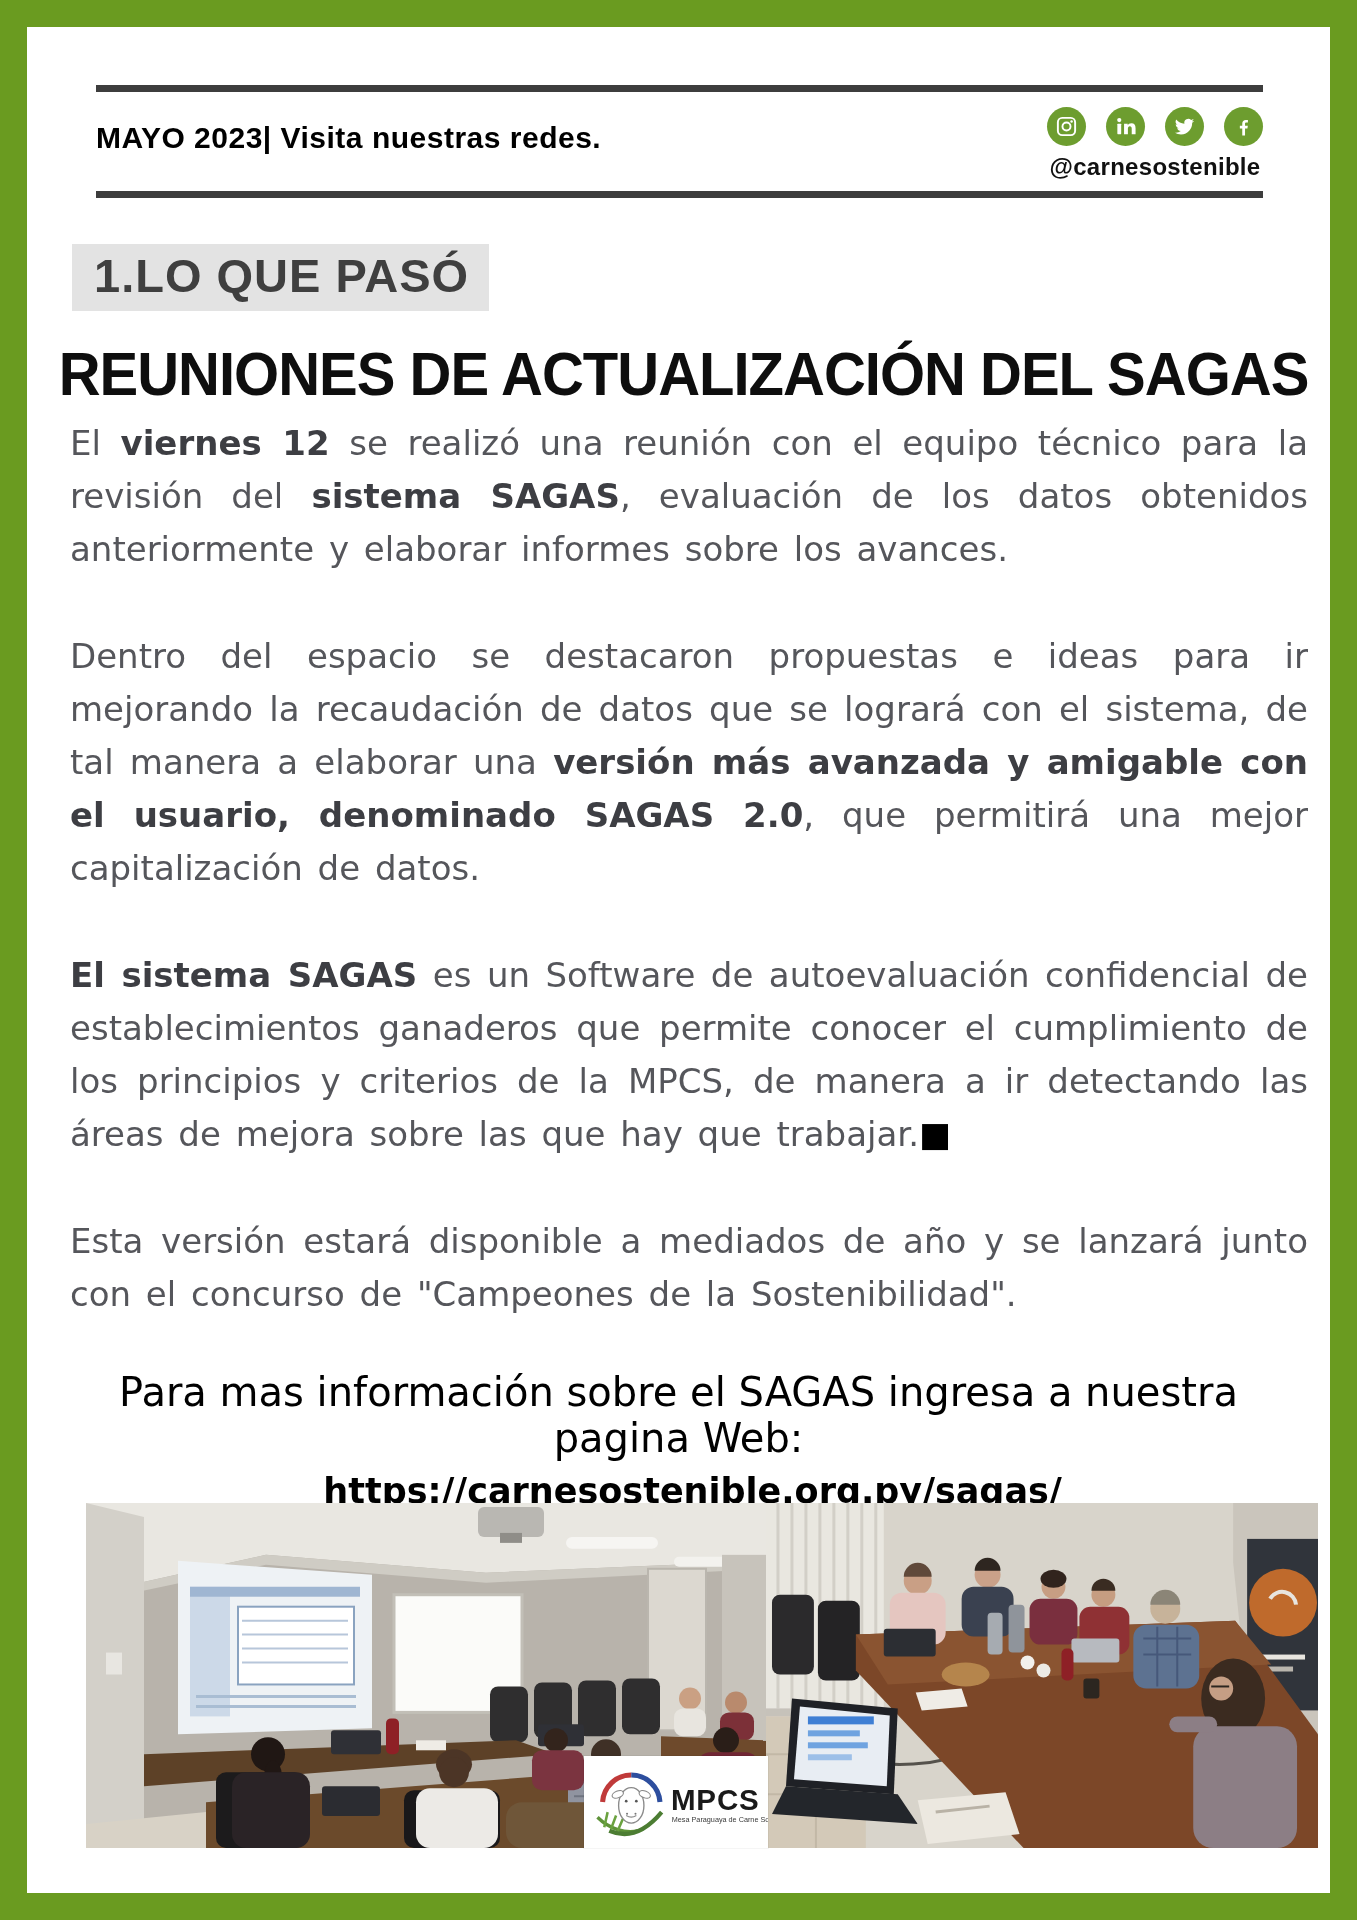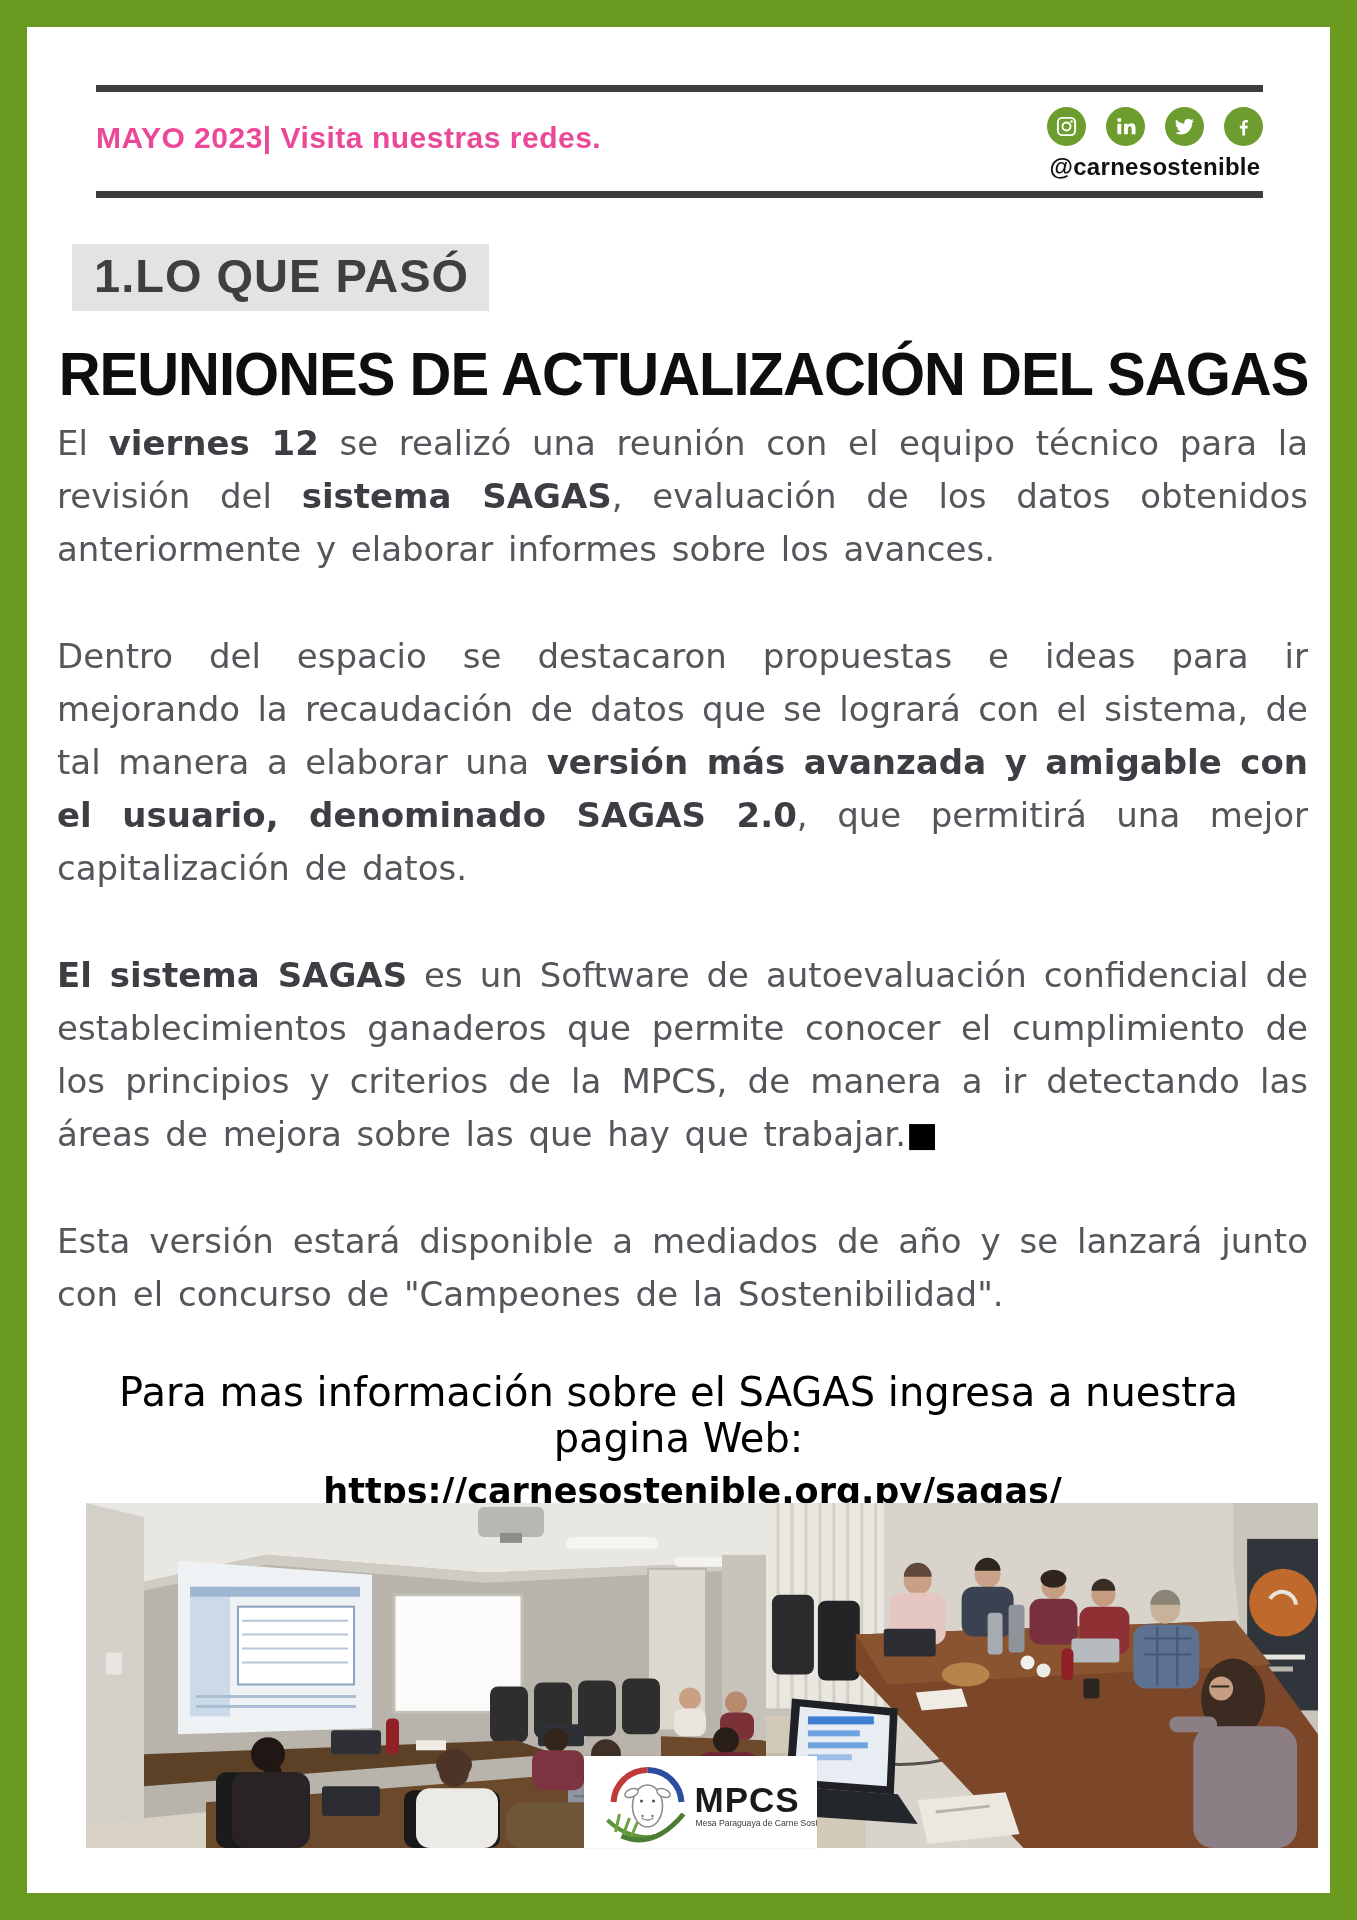--- a/index.html
+++ b/index.html
@@ -13,21 +13,21 @@
     font-family:"Liberation Sans",sans-serif;
   }
   .rule{height:7px;background:#3d3d3d;margin:0 67px 0 69px;}
   .rule-top{margin-top:58px;}
   .rule-bottom{margin-top:10px;}
   .header-row{
     display:flex;justify-content:space-between;align-items:flex-start;
     margin:13px 67px 0 69px;height:76px;
   }
   .issue-title{
-    font-size:30px;font-weight:bold;color:#ec4899;
+    font-size:30px;font-weight:bold;color:#000000;
     letter-spacing:.5px;padding-top:16px;white-space:nowrap;
   }
   .social{display:flex;flex-direction:column;align-items:center;margin-left:40px;}
   .icon-row{display:flex;gap:20px;margin-top:2px;}
   .sicon{width:39px;height:39px;border-radius:50%;background:#6d9d2f;
     display:flex;align-items:center;justify-content:center;cursor:pointer;}
   .sicon svg{display:block;}
   .handle{font-size:24px;font-weight:bold;color:#111;margin-top:7px;letter-spacing:.3px;}
   .section-label{
     display:inline-block;margin:46px 0 0 45px;
@@ -35,21 +35,21 @@
     font-size:47px;font-weight:bold;letter-spacing:1px;
     padding:8px 20px 12px 22px;line-height:1;
   }
   .article-title{
     text-align:center;margin:34px 20px 0 30px;
     font-size:58px;font-weight:bold;color:#0e0e0e;
     letter-spacing:-1px;line-height:1;
     transform:scaleY(1.04);
   }
   .body-copy{
-    margin:14px 22px 0 30px;
+    margin:14px 22px 0 43px;
     font-family:"DejaVu Sans",sans-serif;
     font-size:34px;color:#55565b;
     text-align:justify;line-height:53px;word-spacing:4px;
   }
   .body-para{margin:0 0 54px 0;}
   .body-para .b{font-weight:bold;color:#3d3e43;}
   .body-para .endmark{color:#000;}
   .info-line{
     text-align:center;margin:-6px 30px 0 30px;
     font-family:"DejaVu Sans",sans-serif;
@@ -64,21 +64,21 @@
   .photo-collage{
     position:absolute;left:59px;bottom:45px;
     width:1232px;height:345px;display:flex;
   }
   .photo{height:345px;overflow:hidden;}
   .photo svg{display:block;width:100%;height:100%;}
   .photo-left{width:680px;}
   .photo-right{width:552px;}
   .logo-badge{
     position:absolute;left:498px;bottom:0;
-    width:233px;height:92px;background:#ffffff;
+    width:184px;height:92px;background:#ffffff;
     display:flex;align-items:center;
     box-shadow:0 0 0 1px rgba(0,0,0,.04);
   }
   .logo-badge svg{display:block;width:100%;height:100%;}
 </style>
 </head>
 <body>
 
 <div class="page">
 

